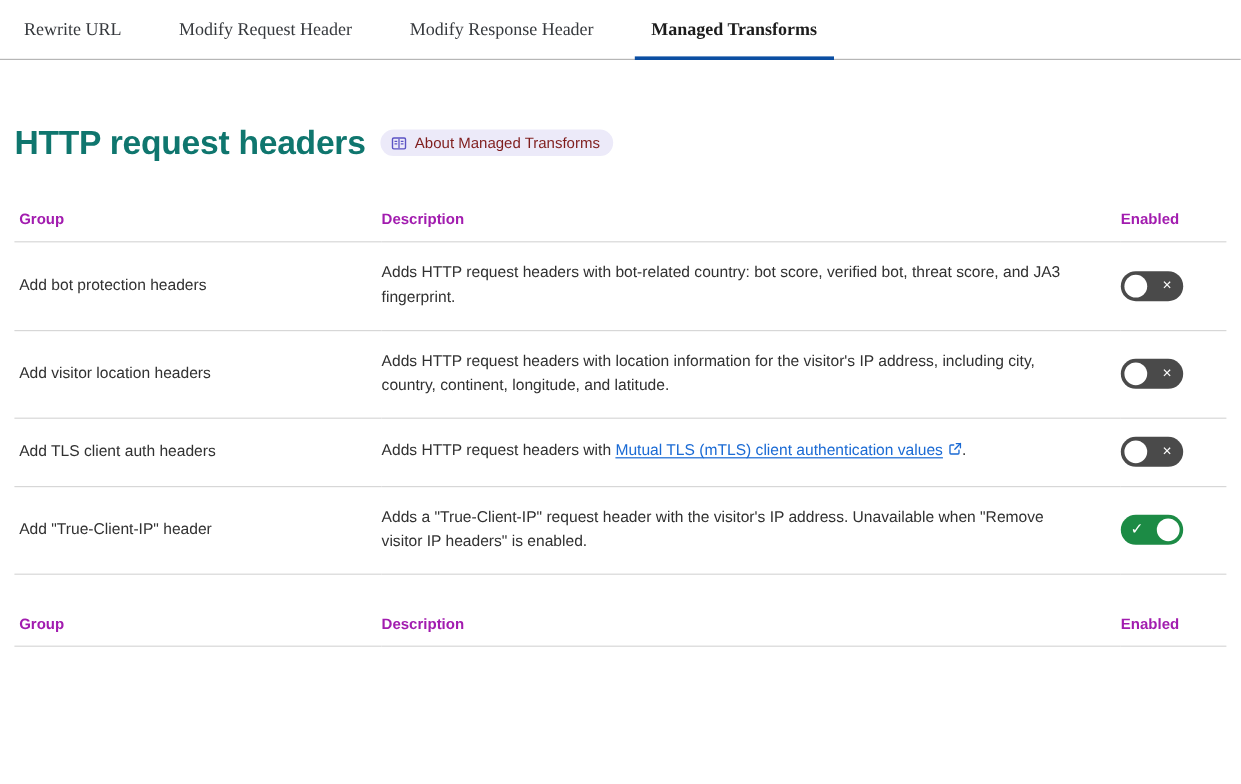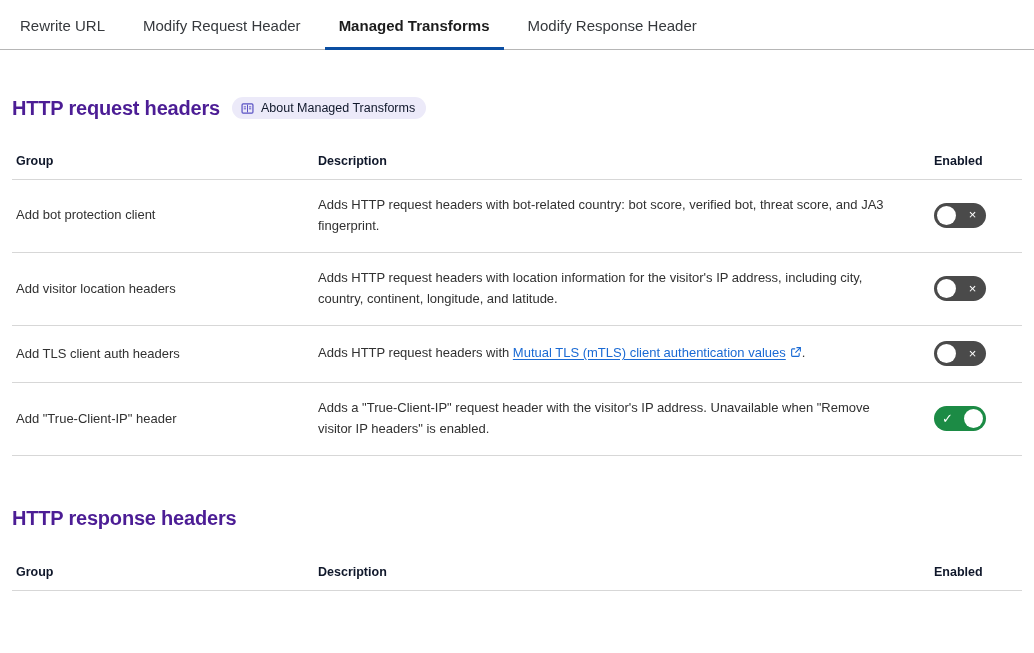--- a/index.html
+++ b/index.html
@@ -33,23 +33,23 @@
     position: relative;
     font-size: 15px;
     color: #36393d;
     line-height: 1;
     padding: 18px 0 16px 0;
     margin: 0 0 0 0;
     cursor: pointer;
     white-space: nowrap;
     background: none;
     border: none;
-    font-family: Liberation Sans, sans-serif;
-  }
-  .tab + .tab { margin-left: 38px; }
+    font-family: Liberation Serif, serif;
+  }
+  .tab + .tab { margin-left: 48px; }
   .tab:first-child { margin-left: 20px; }
   .tab.active {
     color: #1c1c1c;
     font-weight: bold;
   }
   .tab.active::after {
     content: "";
     position: absolute;
     left: -14px; right: -14px; bottom: -1px;
     height: 3px;
@@ -64,34 +64,34 @@
   .section.first { margin-top: 30px; }
 
   .section-head {
     display: flex;
     align-items: center;
     gap: 12px;
     padding-left: 0;
     margin-bottom: 18px;
   }
   .section-title {
-    font-size: 20px;
+    font-size: 28px;
     font-weight: bold;
-    color: #4c1d95;
+    color: #0f766e;
     letter-spacing: -0.2px;
   }
 
   .doc-badge {
     display: inline-flex;
     align-items: center;
     gap: 7px;
     background: #eceaf9;
     border-radius: 999px;
     padding: 4px 11px 4px 9px;
-    color: #0f172a;
+    color: #7f1d1d;
     font-size: 12.5px;
     cursor: pointer;
     text-decoration: none;
     white-space: nowrap;
     justify-content: flex-end;
   }
   .doc-badge svg { display: block; }
 
   
   table.mt {
@@ -100,21 +100,21 @@
     table-layout: fixed;
   }
   table.mt col.c-group { width: 306px; }
   table.mt col.c-desc  { width: 616px; }
   table.mt col.c-en    { width: auto; }
 
   table.mt th {
     text-align: left;
     font-size: 12.5px;
     font-weight: bold;
-    color: #0f172a;
+    color: #a21caf;
     padding: 0 0 11px 0;
     border-bottom: 1px solid #d7d7d7;
     margin-left: 45px;
   }
   table.mt th.th-group { padding-left: 4px; }
   table.mt th.th-en { padding-left: 0; }
 
   table.mt td {
     font-size: 13px;
     color: #313131;
@@ -171,22 +171,22 @@
   .toggle.on .mark { right: auto; left: 0; }
   .toggle.disabled { background: #a8a8a8; cursor: default; }
   .toggle.disabled .mark { color: #e2e2e2; }
 </style>
 </head>
 <body>
 
 <nav class="tabbar">
   <button class="tab">Rewrite URL</button>
   <button class="tab">Modify Request Header</button>
+  <button class="tab">Modify Response Header</button>
   <button class="tab active">Managed Transforms</button>
-  <button class="tab">Modify Response Header</button>
 </nav>
 
 <div class="page">
 
   <section class="section first">
     <div class="section-head">
       <h2 class="section-title">HTTP request headers</h2>
       <a class="doc-badge" href="#">
         <span>
           <svg width="13" height="13" viewBox="0 0 16 16" fill="none">
@@ -211,21 +211,21 @@
       <thead>
         <tr>
           <th class="th-group">Group</th>
           <th>Description</th>
           <th class="th-en">Enabled</th>
         </tr>
       </thead>
       <tbody>
 
         <tr>
-          <td class="td-group">Add bot protection client</td>
+          <td class="td-group">Add bot protection headers</td>
           <td class="td-desc desc">Adds HTTP request headers with bot-related country: bot score, verified bot, threat score, and JA3 fingerprint.</td>
           <td class="td-en">
             <span class="toggle">
               <span class="knob"></span>
               <span class="mark">×</span>
             </span>
           </td>
         </tr>
 
         <tr>
@@ -263,23 +263,20 @@
               <span class="mark">✓</span>
             </span>
           </td>
         </tr>
 
       </tbody>
     </table>
   </section>
 
   <section class="section">
-    <div class="section-head">
-      <h2 class="section-title">HTTP response headers</h2>
-    </div>
 
     <table class="mt">
       <colgroup>
           <col class="c-group">
           <col class="c-desc">
           <col class="c-en">
         </colgroup>
       <thead>
         <tr>
           <th class="th-group">Group</th>

